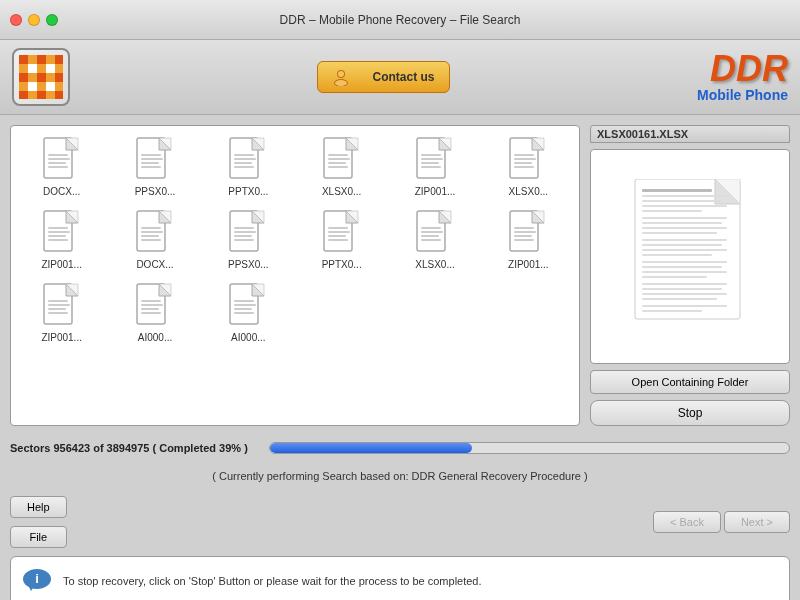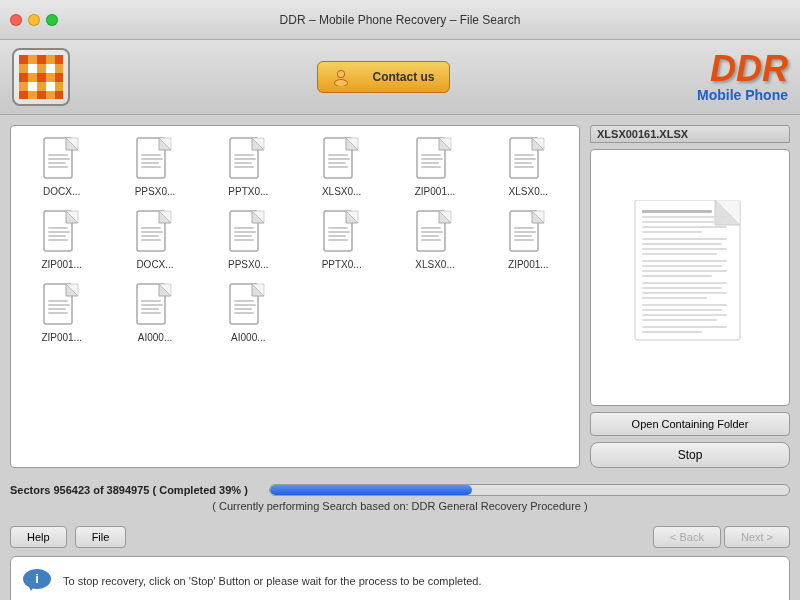--- a/index.html
+++ b/index.html
@@ -196,21 +196,21 @@
 
     
     .bottom-section {
       background: #d0d0d0;
       padding: 6px 10px 0;
     }
     .progress-row {
       display: flex;
       align-items: center;
       gap: 21px;
-      margin-bottom: 4px;
+      margin-bottom: 16px;
     }
     .progress-text {
       font-size: 11px;
       font-weight: bold;
       color: #222;
       white-space: nowrap;
     }
     .progress-bar-container {
       flex: 1;
       height: 12px;
@@ -232,20 +232,21 @@
     }
     .nav-row {
       display: flex;
       align-items: center;
       justify-content: space-between;
       margin-bottom: 8px;
     }
     .nav-left {
       display: flex;
       gap: 8px;
+      flex-direction: column;
     }
     .nav-right {
       display: flex;
       gap: 3px;
     }
     .nav-btn {
       background: linear-gradient(to bottom, #f0f0f0, #d8d8d8);
       border: 1px solid #999;
       border-radius: 4px;
       padding: 4px 16px;

